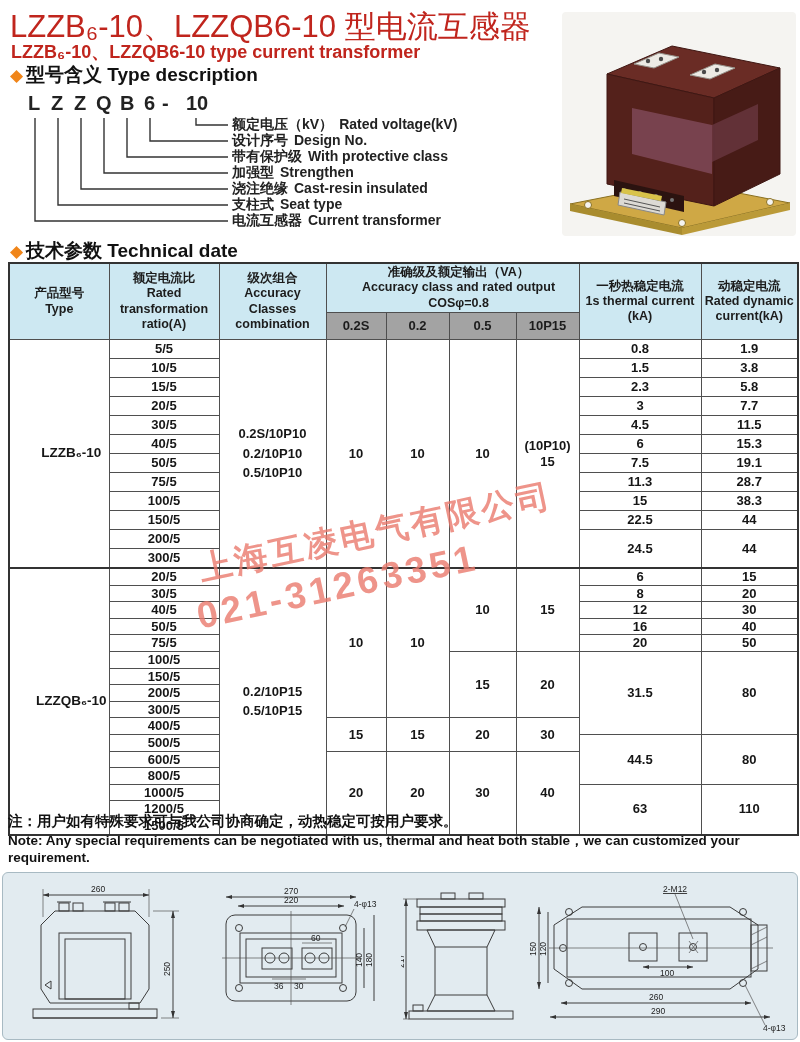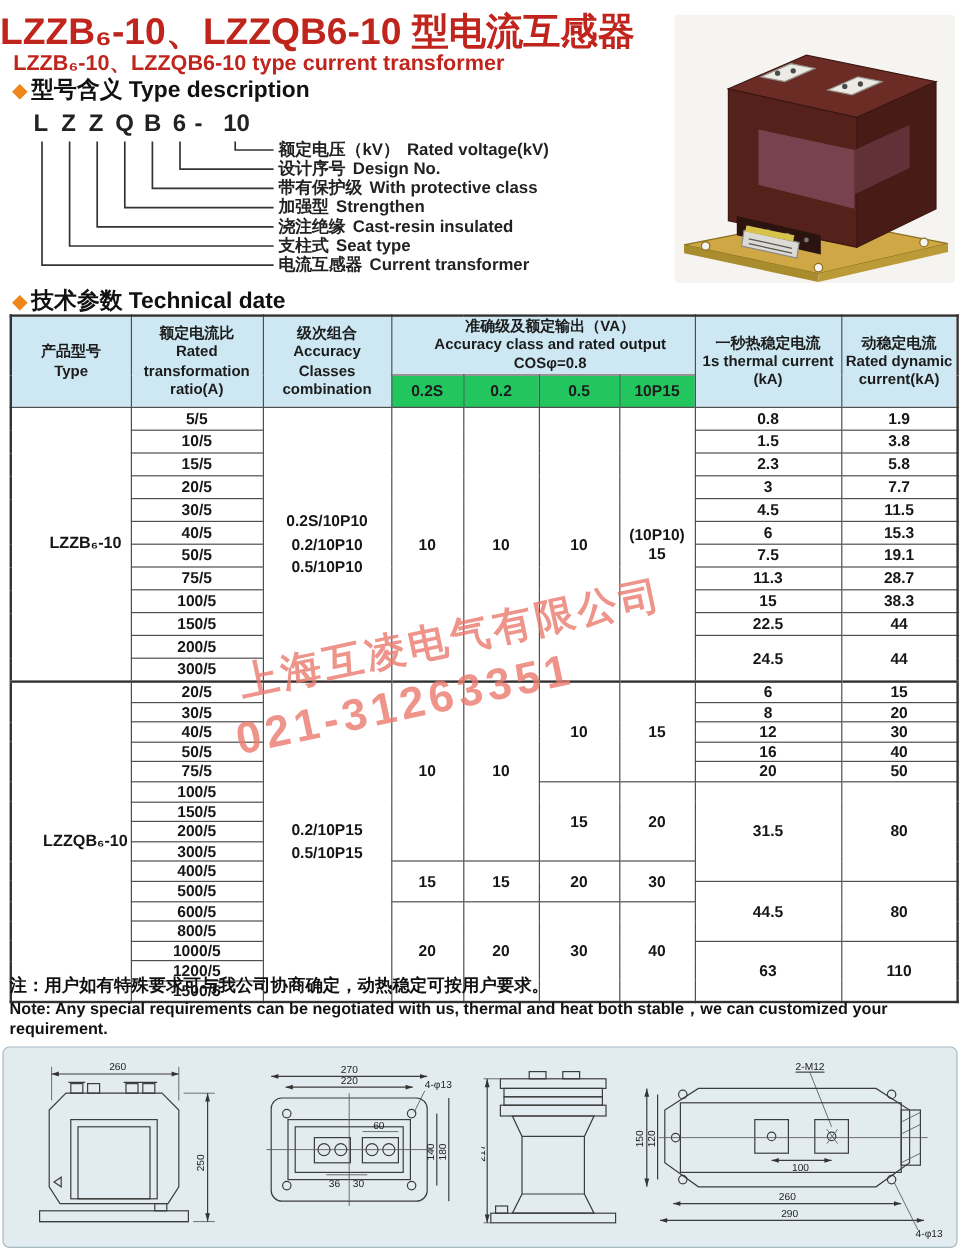--- a/index.html
+++ b/index.html
@@ -1,20 +1,20 @@
 <!DOCTYPE html>
 <html><head>
 <meta charset="utf-8">
 <style>
   html,body{margin:0;padding:0;background:#ffffff;}
   #page{position:relative;width:800px;height:1042px;background:#fff;overflow:hidden;
         font-family:"Liberation Sans","DejaVu Sans",sans-serif;color:#111;}
 
   
-  #title{position:absolute;left:0;top:6px;font-size:31px;font-weight:bold;color:#c0251d;letter-spacing:0px;white-space:nowrap;}
+  #title{position:absolute;left:10px;top:6px;font-size:31px;font-weight:normal;color:#c0251d;letter-spacing:0px;white-space:nowrap;}
   #subtitle{position:absolute;left:11px;top:40px;font-size:18px;font-weight:bold;color:#c0251d;white-space:nowrap;}
 
   .sec-head{position:absolute;font-size:19px;font-weight:bold;color:#111;white-space:nowrap;}
   .sec-head .dia{color:#f08519;font-size:17px;margin-right:3px;}
 
   
   #type-diagram{position:absolute;left:0;top:0;width:560px;height:240px;}
   .tletter{position:absolute;top:92px;font-size:20px;font-weight:bold;color:#222;}
   .td-label{position:absolute;left:232px;font-size:14px;font-weight:bold;color:#222;white-space:nowrap;}
   .td-label .en{margin-left:6px;}
@@ -22,21 +22,21 @@
   
   #photo{position:absolute;left:562px;top:12px;}
 
   
   #tech-table{position:absolute;left:8px;top:262px;border-collapse:collapse;table-layout:fixed;
               width:789px;border:2px solid #333;font-weight:bold;}
   #tech-table th,#tech-table td{border:1px solid #4f4f4f;text-align:center;vertical-align:middle;
               padding:0;white-space:pre-line;overflow:hidden;}
   #tech-table th{background:#cde8f2;font-size:12.5px;line-height:1.22;font-weight:bold;color:#1c1c1c;}
   #tech-table th.grp{height:48px;padding-left:12px;}
-  #tech-table th.sub{background:#22c55e;height:26px;font-size:13px;}
+  #tech-table th.sub{background:#a3a3a3;height:26px;font-size:13px;}
   #tech-table td{font-size:13px;line-height:1.2;color:#161616;}
   #tech-table tr.s1 td{height:18px;}
   #tech-table tr.s2 td{height:15px;}
   #tech-table td.acc{font-size:13px;line-height:1.5;margin-top:28px;}
   #tech-table td.type{font-size:13.5px;padding-left:24px;}
   #tech-table tr.sec-start td{border-top:2px solid #333;}
 
   
   #watermark{position:absolute;left:195px;top:548px;transform:rotate(-12deg);transform-origin:0 0;
              color:#ea7a6d;opacity:.8;font-weight:bold;pointer-events:none;white-space:nowrap;}

